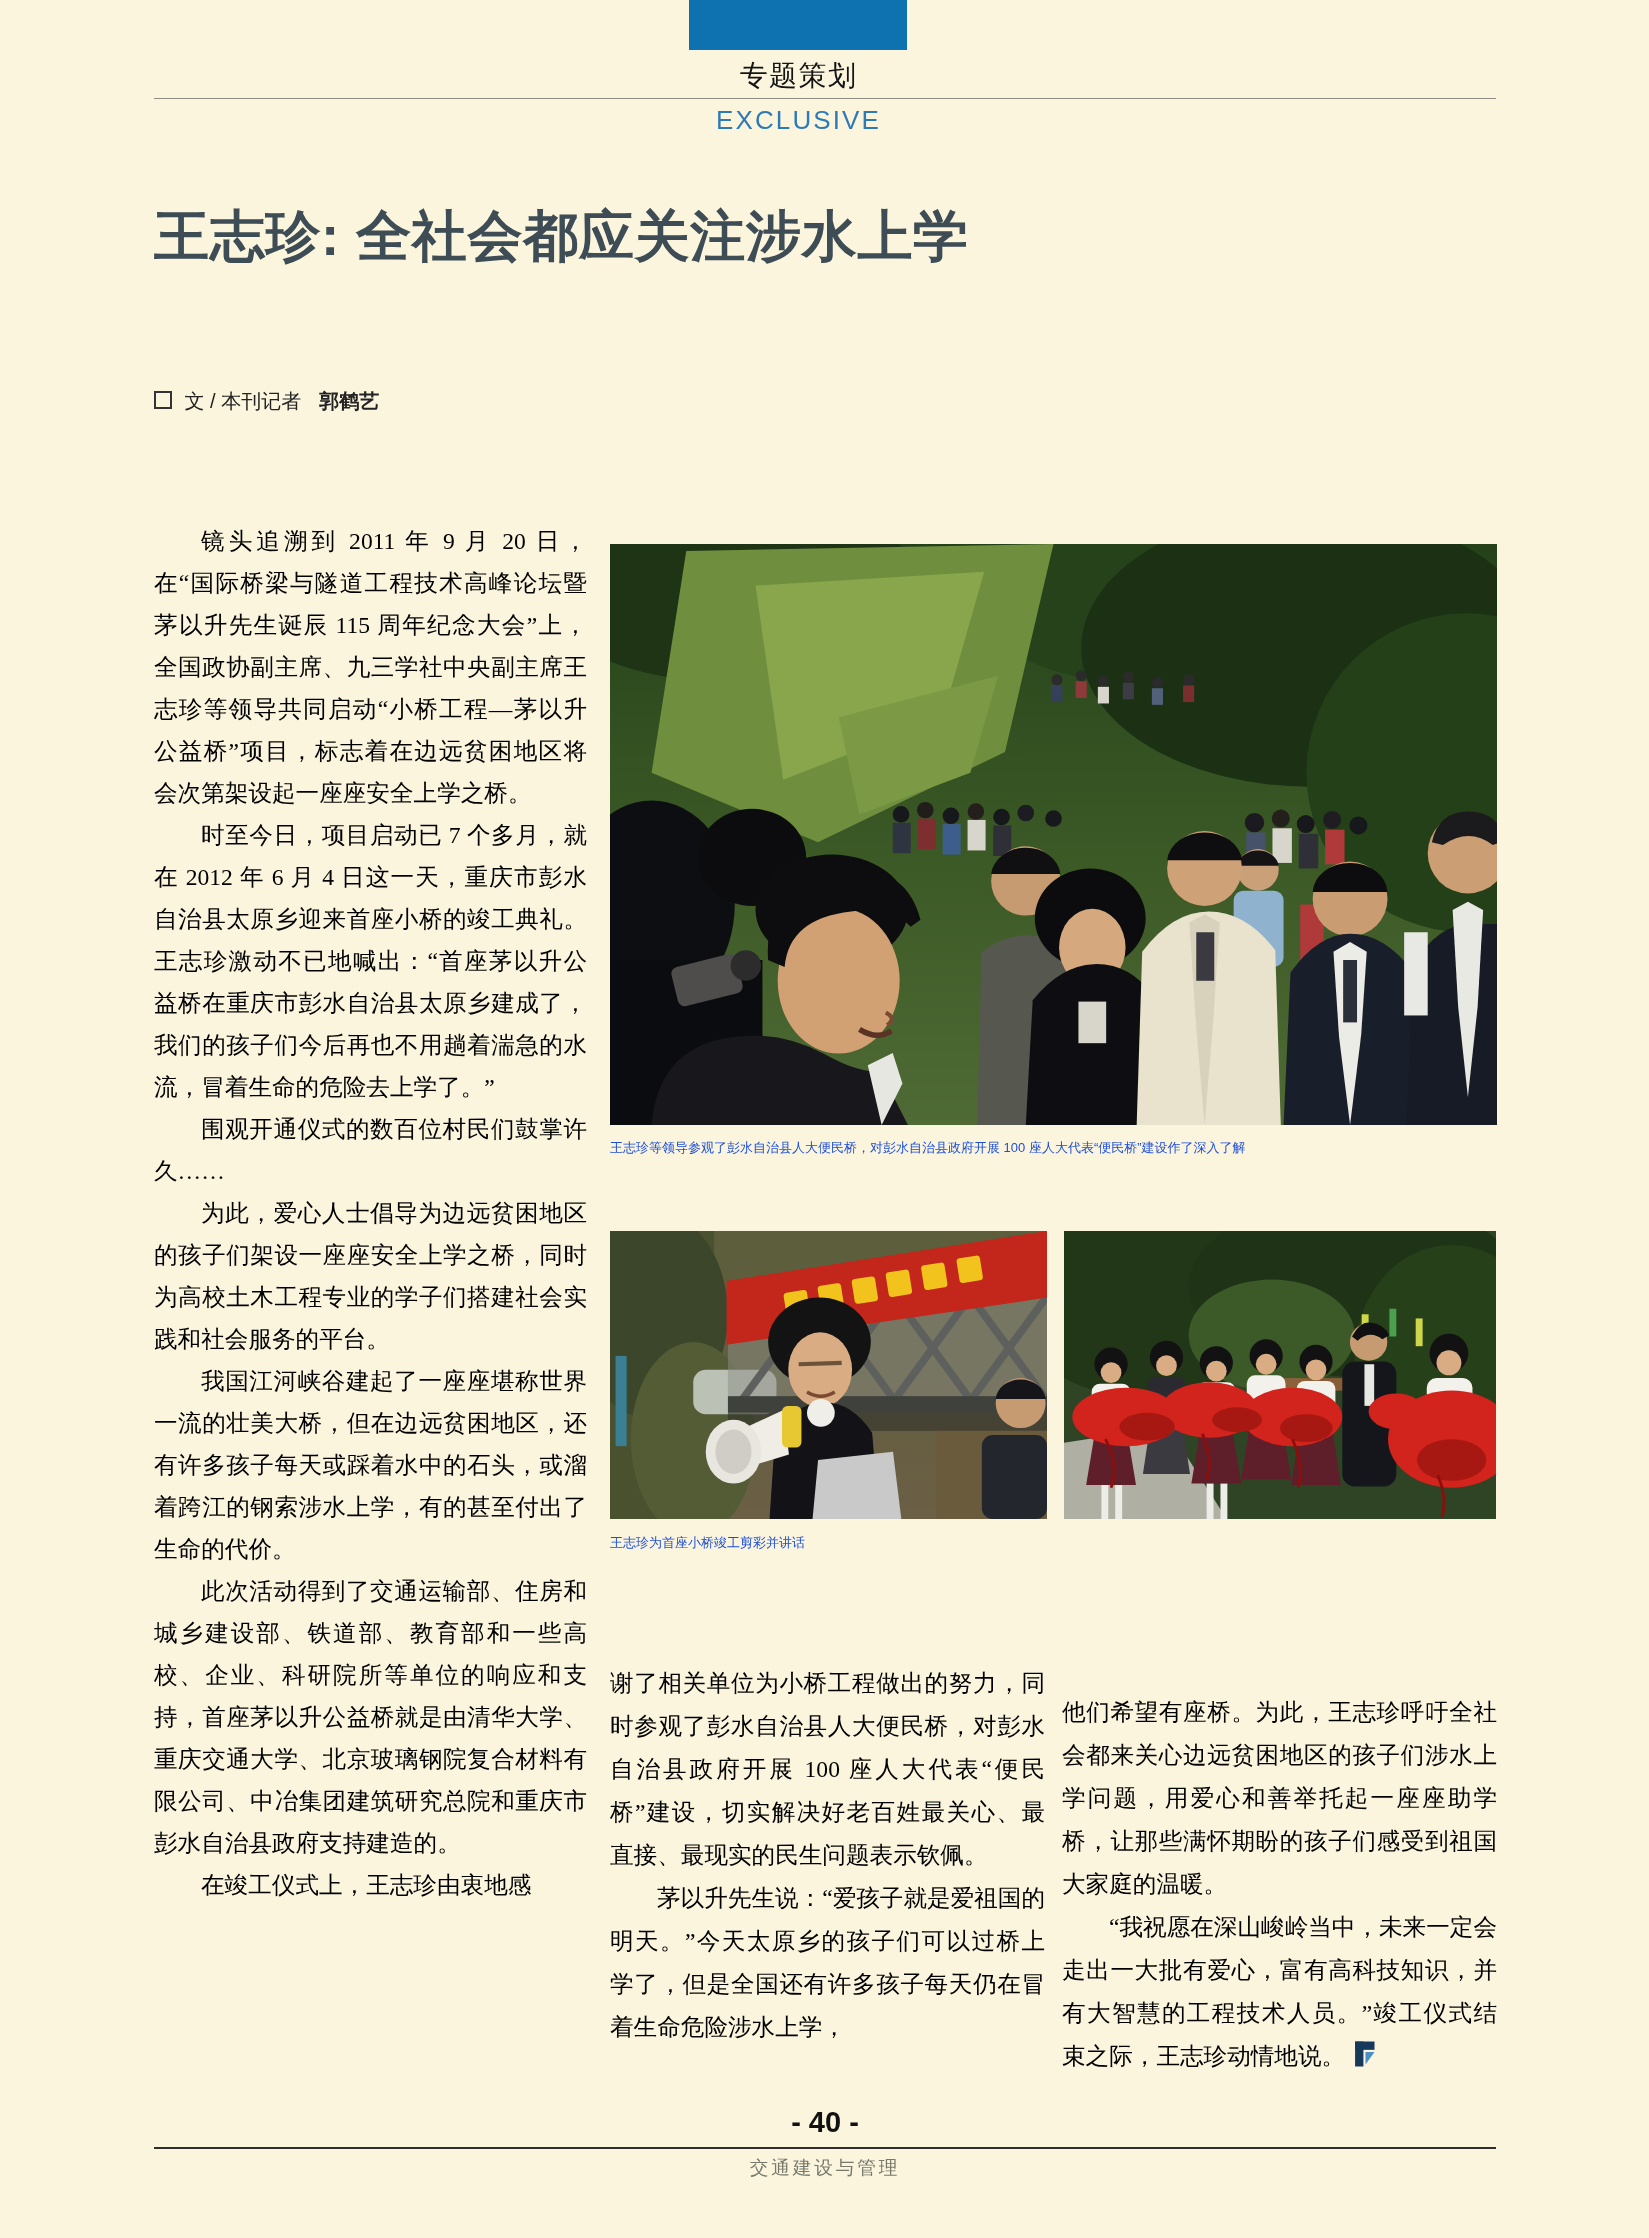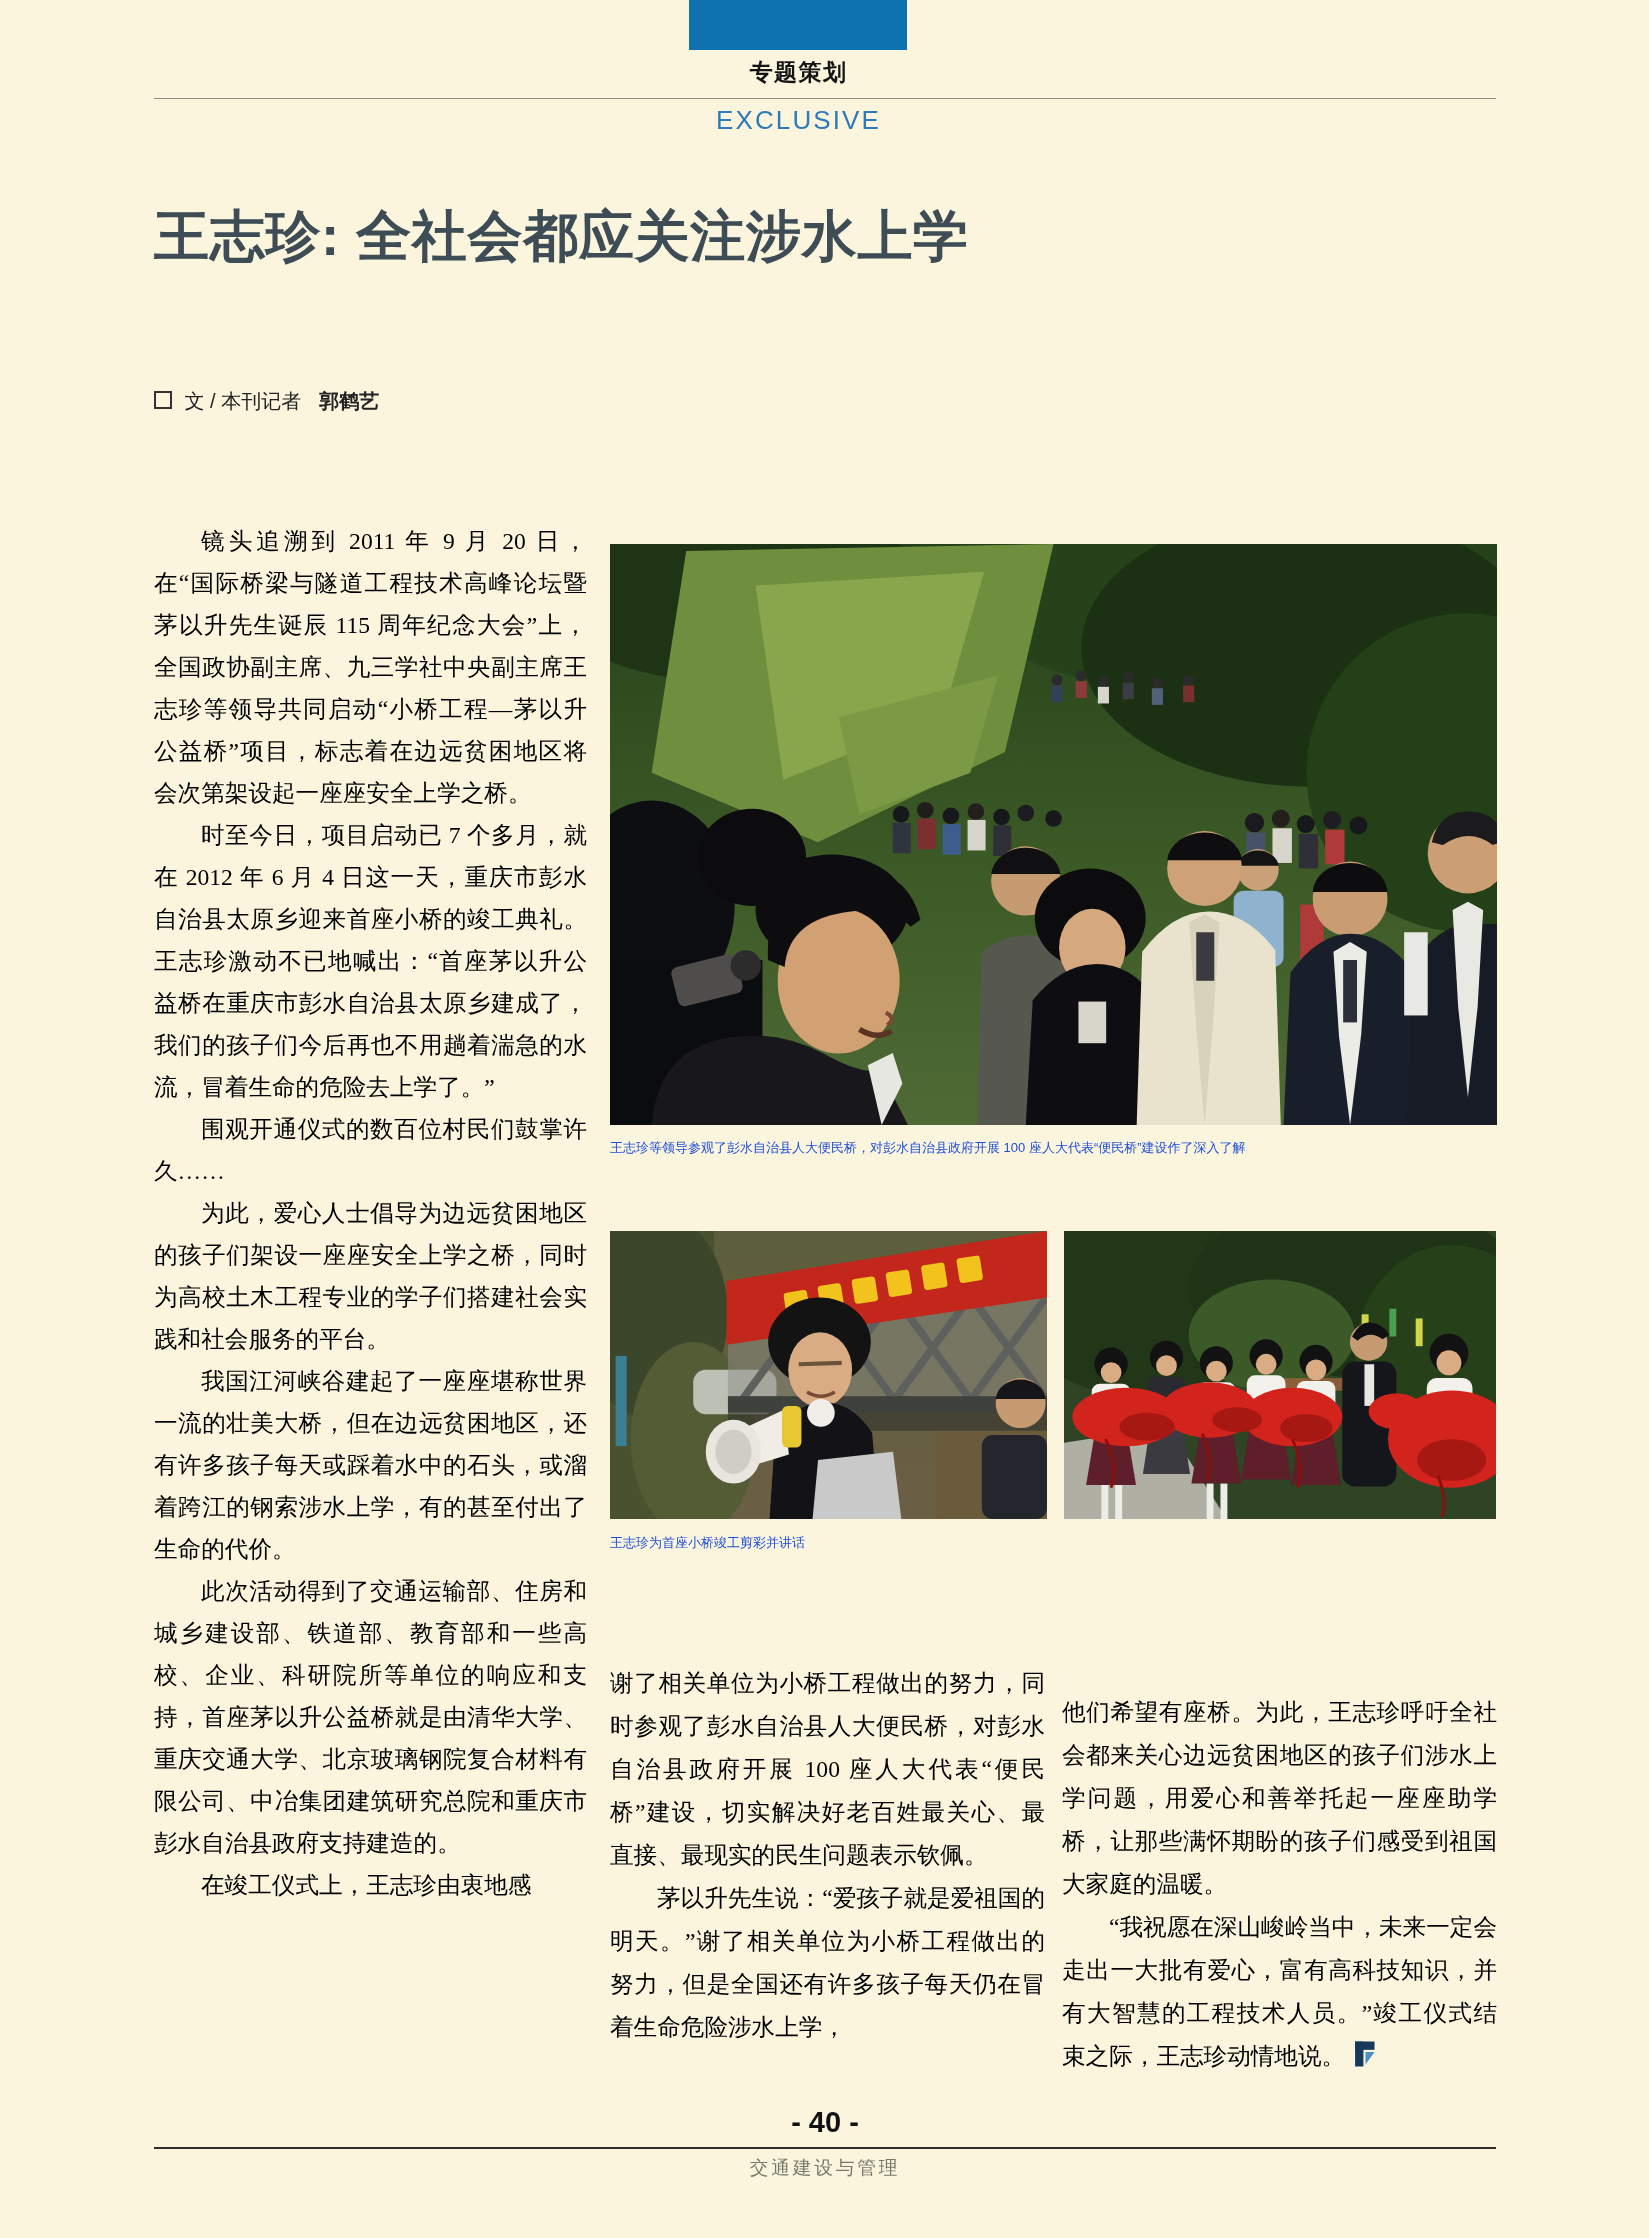--- a/index.html
+++ b/index.html
@@ -10,21 +10,21 @@
     font-family:"Liberation Serif","DejaVu Serif",serif;
     color:#1a1a1a;
     overflow:hidden;
   }
   .sans{font-family:"Liberation Sans","DejaVu Sans",sans-serif;}
   .abs{position:absolute;}
 
   
   .header-bar{left:689px;top:0;width:218px;height:50px;background:#0E72B1;}
   .section-label{left:620px;top:57px;width:357px;text-align:center;
-    font-size:23px;font-weight:700;color:#141414;letter-spacing:1.4px;}
+    font-size:28px;font-weight:400;color:#141414;letter-spacing:1.4px;}
   .header-rule{left:154px;top:98px;width:1342px;border-top:1.4px solid #8d8d84;height:0;}
   .exclusive{left:620px;top:105px;width:357px;text-align:center;
     font-size:26px;color:#2E7AB8;letter-spacing:2.1px;}
 
   
   .article-title{left:154px;top:200px;width:1342px;
     font-size:55px;font-weight:700;color:#3D4C55;letter-spacing:0.7px;}
   .byline{left:154px;top:388px;width:831px;font-size:20px;color:#222;}
   .byline-square{display:inline-block;width:14px;height:14px;border:2.1px solid #333;
     margin-right:12.5px;vertical-align:-0.7px;}
@@ -342,21 +342,21 @@
         <path d="M330,300 q18,42 8,70"></path>
           <path d="M540,352 q14,34 6,60"></path>
       </g>
     </svg>
   </div>
 
   <div class="abs caption caption-small">王志珍为首座小桥竣工剪彩并讲话</div>
 
   <div class="abs col mid-col">
     <p class="cont">谢了相关单位为小桥工程做出的努力，同时参观了彭水自治县人大便民桥，对彭水自治县政府开展 100 座人大代表“便民桥”建设，切实解决好老百姓最关心、最直接、最现实的民生问题表示钦佩。</p>
-    <p>茅以升先生说：“爱孩子就是爱祖国的明天。”谢了相关单位为小桥工程做出的努力，但是全国还有许多孩子每天仍在冒着生命危险涉水上学，</p>
+    <p>茅以升先生说：“爱孩子就是爱祖国的明天。”今天太原乡的孩子们可以过桥上学了，但是全国还有许多孩子每天仍在冒着生命危险涉水上学，</p>
   </div>
 
   <div class="abs col right-col">
     <p class="cont">他们希望有座桥。为此，王志珍呼吁全社会都来关心边远贫困地区的孩子们涉水上学问题，用爱心和善举托起一座座助学桥，让那些满怀期盼的孩子们感受到祖国大家庭的温暖。</p>
     <p><span>“我祝愿在深山峻岭当中，未来一定会走出一大批有爱心，富有高科技知识，并有大智慧的工程技术人员。”竣工仪式结束之际，王志珍动情地说。</span><span class="endmark"><svg viewBox="0 0 34 40">
           <path d="M3,2 h12 v36 h-12 z" fill="#16395B"></path>
           <path d="M3,2 h28 v12 h-28 z" fill="#16395B"></path>
           <polygon points="18,17 31,17 18,35" fill="#4D8FC4"></polygon>
         </svg></span></p>
   </div>

